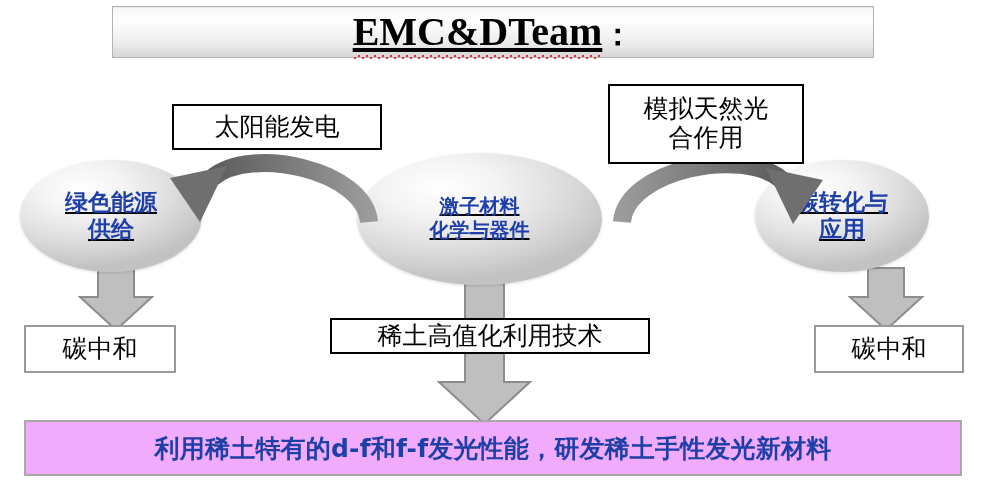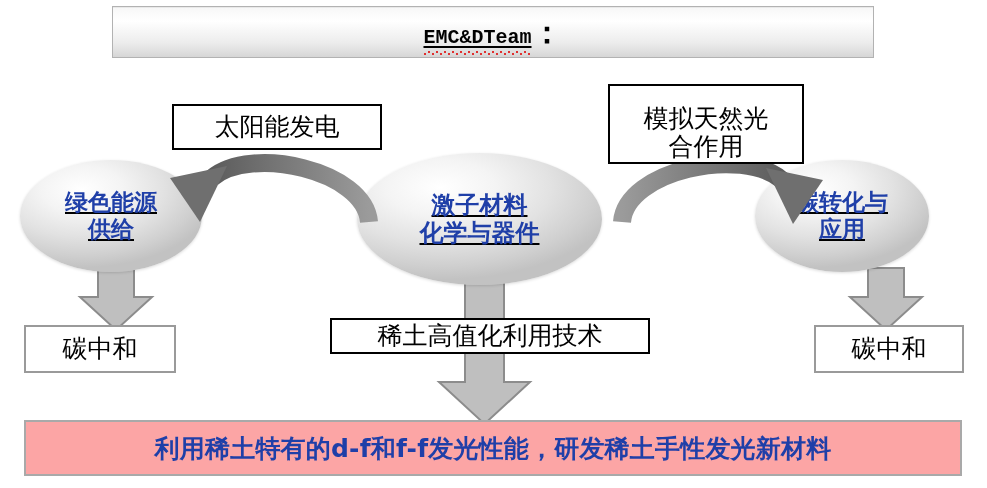--- a/index.html
+++ b/index.html
@@ -37,22 +37,22 @@
     font-size: 31px;
     font-weight: 700;
     color: #000000;
     letter-spacing: 0px;
     white-space: nowrap;
     line-height: 1;
     display: inline-flex;
     align-items: baseline;
   }
   .title-en {
-    font-family: Liberation Mono, monospace;
-    font-size: 20px;
+    font-family: Liberation Serif, serif;
+    font-size: 40px;
     font-weight: 700;
     text-decoration: underline;
     text-decoration-color: #000000;
     text-underline-offset: 3px;
     position: relative;
     display: inline-block;
   }
   .title-en::after {
     content: "";
     position: absolute;
@@ -88,21 +88,21 @@
   .node-label {
     color: #1f3fa8;
     font-size: 23px;
     font-weight: 600;
     line-height: 1.18;
     white-space: pre-line;
   }
   #node-left  { left: 20px;  top: 160px; width: 182px; height: 112px; }
   #node-mid   { left: 357px; top: 153px; width: 245px; height: 132px; }
   #node-right { left: 755px; top: 160px; width: 174px; height: 112px; }
-  #node-mid .node-label { font-size: 24px; }
+  #node-mid .node-label { font-size: 20px; }
 
   
   .box {
     position: absolute;
     background: #ffffff;
     border: 2px solid #000000;
     display: flex;
     align-items: center;
     justify-content: center;
     text-align: center;
@@ -110,40 +110,40 @@
     z-index: 6;
   }
   .box-text {
     color: #000000;
     font-size: 25px;
     font-weight: 400;
     line-height: 1.15;
     white-space: pre-line;
   }
   #box-solar   { left: 172px; top: 104px; width: 210px; height: 46px; }
-  #box-photo   { left: 608px; top: 84px;  width: 196px; height: 80px; align-items: flex-end; }
+  #box-photo   { left: 608px; top: 84px;  width: 196px; height: 80px; }
   #box-rare    { left: 330px; top: 318px; width: 320px; height: 36px; border-width: 2px; }
 
   .box-thin {
     border: 2px solid #9a9a9a;
     justify-content: center;
   }
   #box-carbon-left  { left: 24px;  top: 325px; width: 152px; height: 48px; }
   #box-carbon-right { left: 814px; top: 325px; width: 150px; height: 48px; }
   #box-carbon-left .box-text,
   #box-carbon-right .box-text { font-size: 25px; }
 
   
   #banner {
     position: absolute;
     left: 24px;
     top: 420px;
     width: 938px;
     height: 56px;
-    background: #fca5a5;
+    background: #f0abfc;
     border: 2px solid #a9a9a9;
     box-sizing: border-box;
     display: flex;
     align-items: center;
     justify-content: center;
     z-index: 6;
   }
   #banner .banner-text {
     color: #1f3fa8;
     font-size: 25px;

